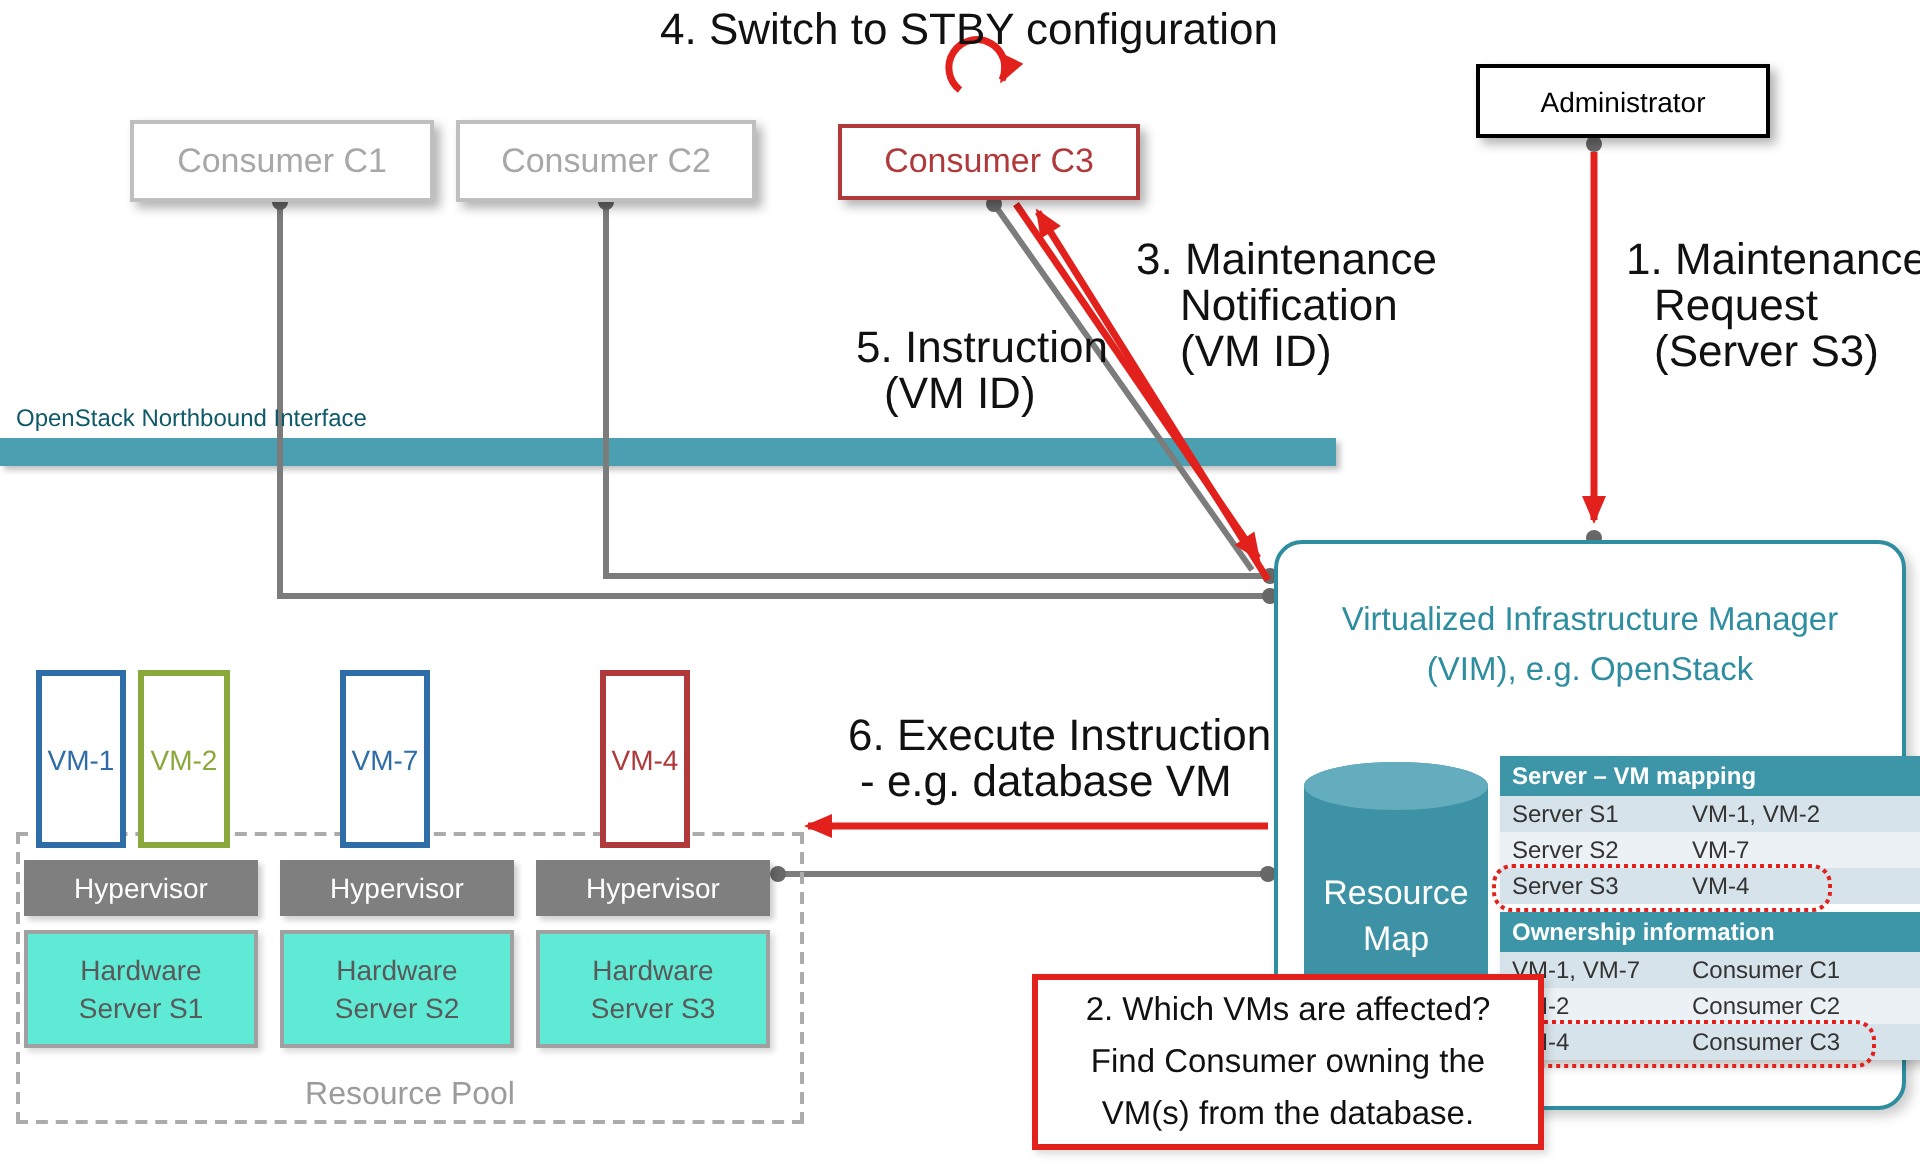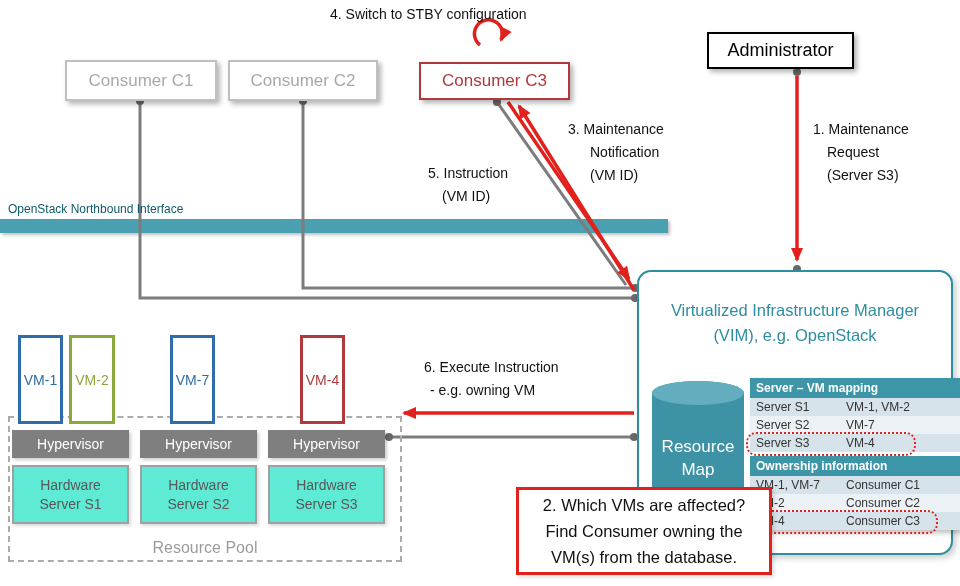--- a/index.html
+++ b/index.html
@@ -15,27 +15,27 @@
   .nb-label { position:absolute; left:8px; top:202px; font-size:12px; color:#0E5A68; z-index:3; white-space:nowrap; }
 
   
   .consumer { position:absolute; top:60px; height:37px; background:#fff;
     border:2px solid #BFBFBF; color:#A8A8A8; font-size:17px;
     display:flex; align-items:center; justify-content:center;
     box-shadow:3px 3px 5px rgba(0,0,0,.3); z-index:3; }
   .c1 { left:65px;  width:148px; }
   .c2 { left:228px; width:146px; }
   .c3 { left:419px; top:62px; width:147px; height:34px; border-color:#B0393B; color:#B0393B; }
-  .admin { position:absolute; left:707px; top:32px; width:143px; height:33px;
-    background:#fff; border:2.5px solid #000; color:#000; font-size:18px;
+  .admin { position:absolute; left:738px; top:32px; width:143px; height:33px;
+    background:#fff; border:2.5px solid #000; color:#000; font-size:14px;
     display:flex; align-items:center; justify-content:center;
     box-shadow:3px 3px 5px rgba(0,0,0,.3); z-index:3;text-align:right; }
 
   
-  .step-text { position:absolute; font-size:14px; line-height:23px; color:#111; z-index:4; white-space:nowrap; }
+  .step-text { position:absolute; font-size:22px; line-height:23px; color:#111; z-index:4; white-space:nowrap; }
   .t4 { left:330px; top:3px; }
   .t3 { left:568px; top:118px; }
   .t5 { left:428px; top:162px; }
   .t1 { left:813px; top:118px; }
   .t6 { left:424px; top:356px; }
   .ind22 { padding-left:22px; }
   .ind14 { padding-left:14px; }
   .ind6  { padding-left:6px; }
 
   
@@ -155,21 +155,21 @@
     <div>5. Instruction</div>
     <div class="ind14">(VM ID)</div>
   </div>
   <div class="step-text t1">
     <div>1. Maintenance</div>
     <div class="ind14">Request</div>
     <div class="ind14">(Server S3)</div>
   </div>
   <div class="step-text t6">
     <div>6. Execute Instruction</div>
-    <div class="ind6">- e.g. owning VM</div>
+    <div class="ind6">- e.g. database VM</div>
   </div>
 
   <div class="vim">
     <div class="vim-title">
       <div>Virtualized Infrastructure Manager</div>
       <div>(VIM), e.g. OpenStack</div>
     </div>
     <svg class="cyl" width="96" height="122">
       <path d="M2 13 v95 a46 13 0 0 0 92 0 v-95 a46 12 0 0 0 -92 0 Z" fill="#3D92A5"></path>
       <ellipse cx="48" cy="13" rx="46" ry="12" fill="#64ADBE"></ellipse>

